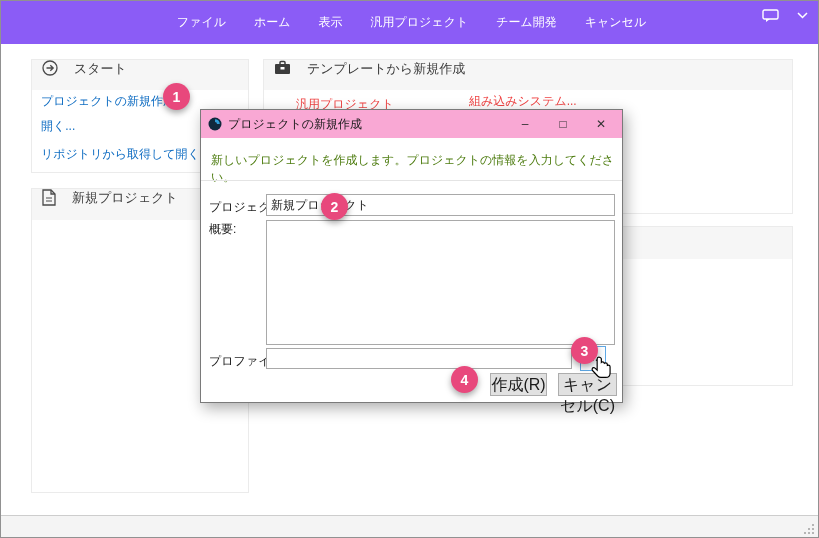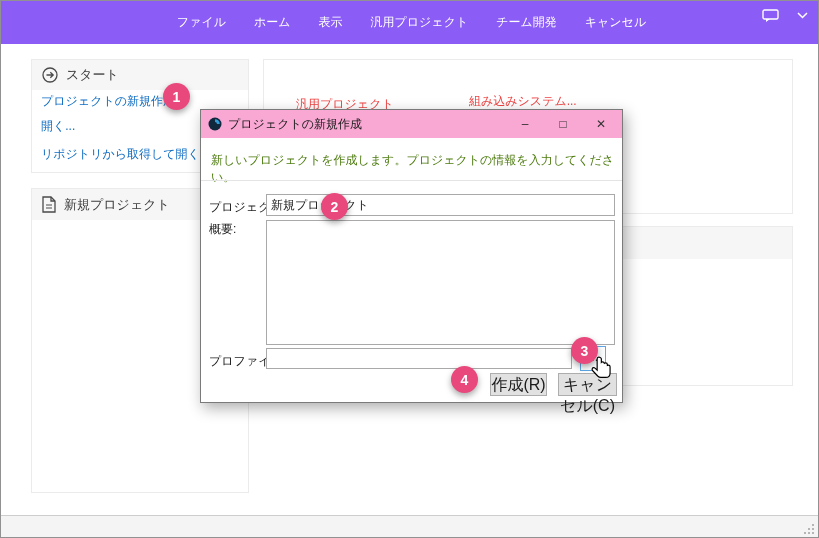--- a/index.html
+++ b/index.html
@@ -6,21 +6,21 @@
   html,body { width:819px; height:538px; font-family:"Liberation Sans","DejaVu Sans",sans-serif; }
   .window { position:relative; width:819px; height:538px; background:#fff; border:1px solid #919191; overflow:hidden; }
 
   
   .menubar { position:absolute; left:0; top:0; width:100%; height:43px; background:#8b5cf6; display:flex; align-items:center; padding-left:4px;justify-content:center; }
   .menubar .mitem { color:#fff; font-size:12px; padding:8px 14px; cursor:default; white-space:nowrap; }
   .menubar-right { position:absolute; right:10px; top:0; height:29px; display:flex; align-items:center; gap:18px; }
 
   
   .panel { position:absolute; background:#fff; border:1px solid #ebebeb; }
-  .panel-header { height:30px; background:#f6f6f6; display:flex; align-items:center; padding-left:10px; gap:8px; }
+  .panel-header { height:30px; background:#f6f6f6; display:flex; padding-left:10px; gap:16px; }
   .panel-header .ptitle { font-size:13px; color:#3c3c3c; }
   .plink { position:absolute; font-size:12px; color:#0e6cc2; cursor:pointer; white-space:nowrap; }
   .tpl-item { position:absolute; font-size:12px; color:#ef4444; white-space:nowrap; }
 
   
   .dialog { position:absolute; left:199px; top:108px; width:423px; height:294px; background:#fff; border:1px solid #7a7a7a; box-shadow:3px 5px 14px rgba(0,0,0,.32); }
   .dlg-titlebar { position:absolute; left:0; top:0; width:100%; height:28px; background:#f9a8d4; display:flex; align-items:center; }
   .dlg-title { font-size:12px; color:#1a1a1a; margin-left:6px; }
   .dlg-controls { position:absolute; right:2px; top:0; height:28px; display:flex; }
   .dlg-ctl { width:38px; height:28px; display:flex; align-items:center; justify-content:center; font-size:12px; color:#333; cursor:pointer; }
@@ -91,20 +91,30 @@
             <path d="M1 1 H9 L13 5 V16 H1 Z" fill="none" stroke="#4a4a4a" stroke-width="1.3"></path>
             <path d="M9 1 V5 H13" fill="none" stroke="#4a4a4a" stroke-width="1.3"></path>
             <path d="M4 9 H10 M4 12 H10" stroke="#4a4a4a" stroke-width="1.1"></path>
           </svg>
       </span>
       <span class="ptitle">新規プロジェクト</span>
     </div>
   </div>
 
   <div class="panel" style="left:262px; top:58px; width:530px; height:155px;">
+    <div class="panel-header">
+      <span>
+        <svg width="17" height="15" viewBox="0 0 17 15">
+            <rect x="1" y="4" width="15" height="10" rx="1" fill="#3c3c3c"></rect>
+            <path d="M6 4 V2.5 Q6 1.5 7 1.5 H10 Q11 1.5 11 2.5 V4" fill="none" stroke="#3c3c3c" stroke-width="1.5"></path>
+            <rect x="6.5" y="7" width="4" height="2.5" fill="#ffffff"></rect>
+          </svg>
+      </span>
+      <span class="ptitle">テンプレートから新規作成</span>
+    </div>
     <div class="tpl-item" style="left:32px; top:36px;">汎用プロジェクト</div>
     <div class="tpl-item" style="left:205px; top:33px;">組み込みシステム...</div>
   </div>
 
   <div class="panel" style="left:262px; top:225px; width:530px; height:160px;">
     <div class="panel-header" style="height:32px;"></div>
   </div>
 
   <div class="dialog">
     <div class="dlg-titlebar">

